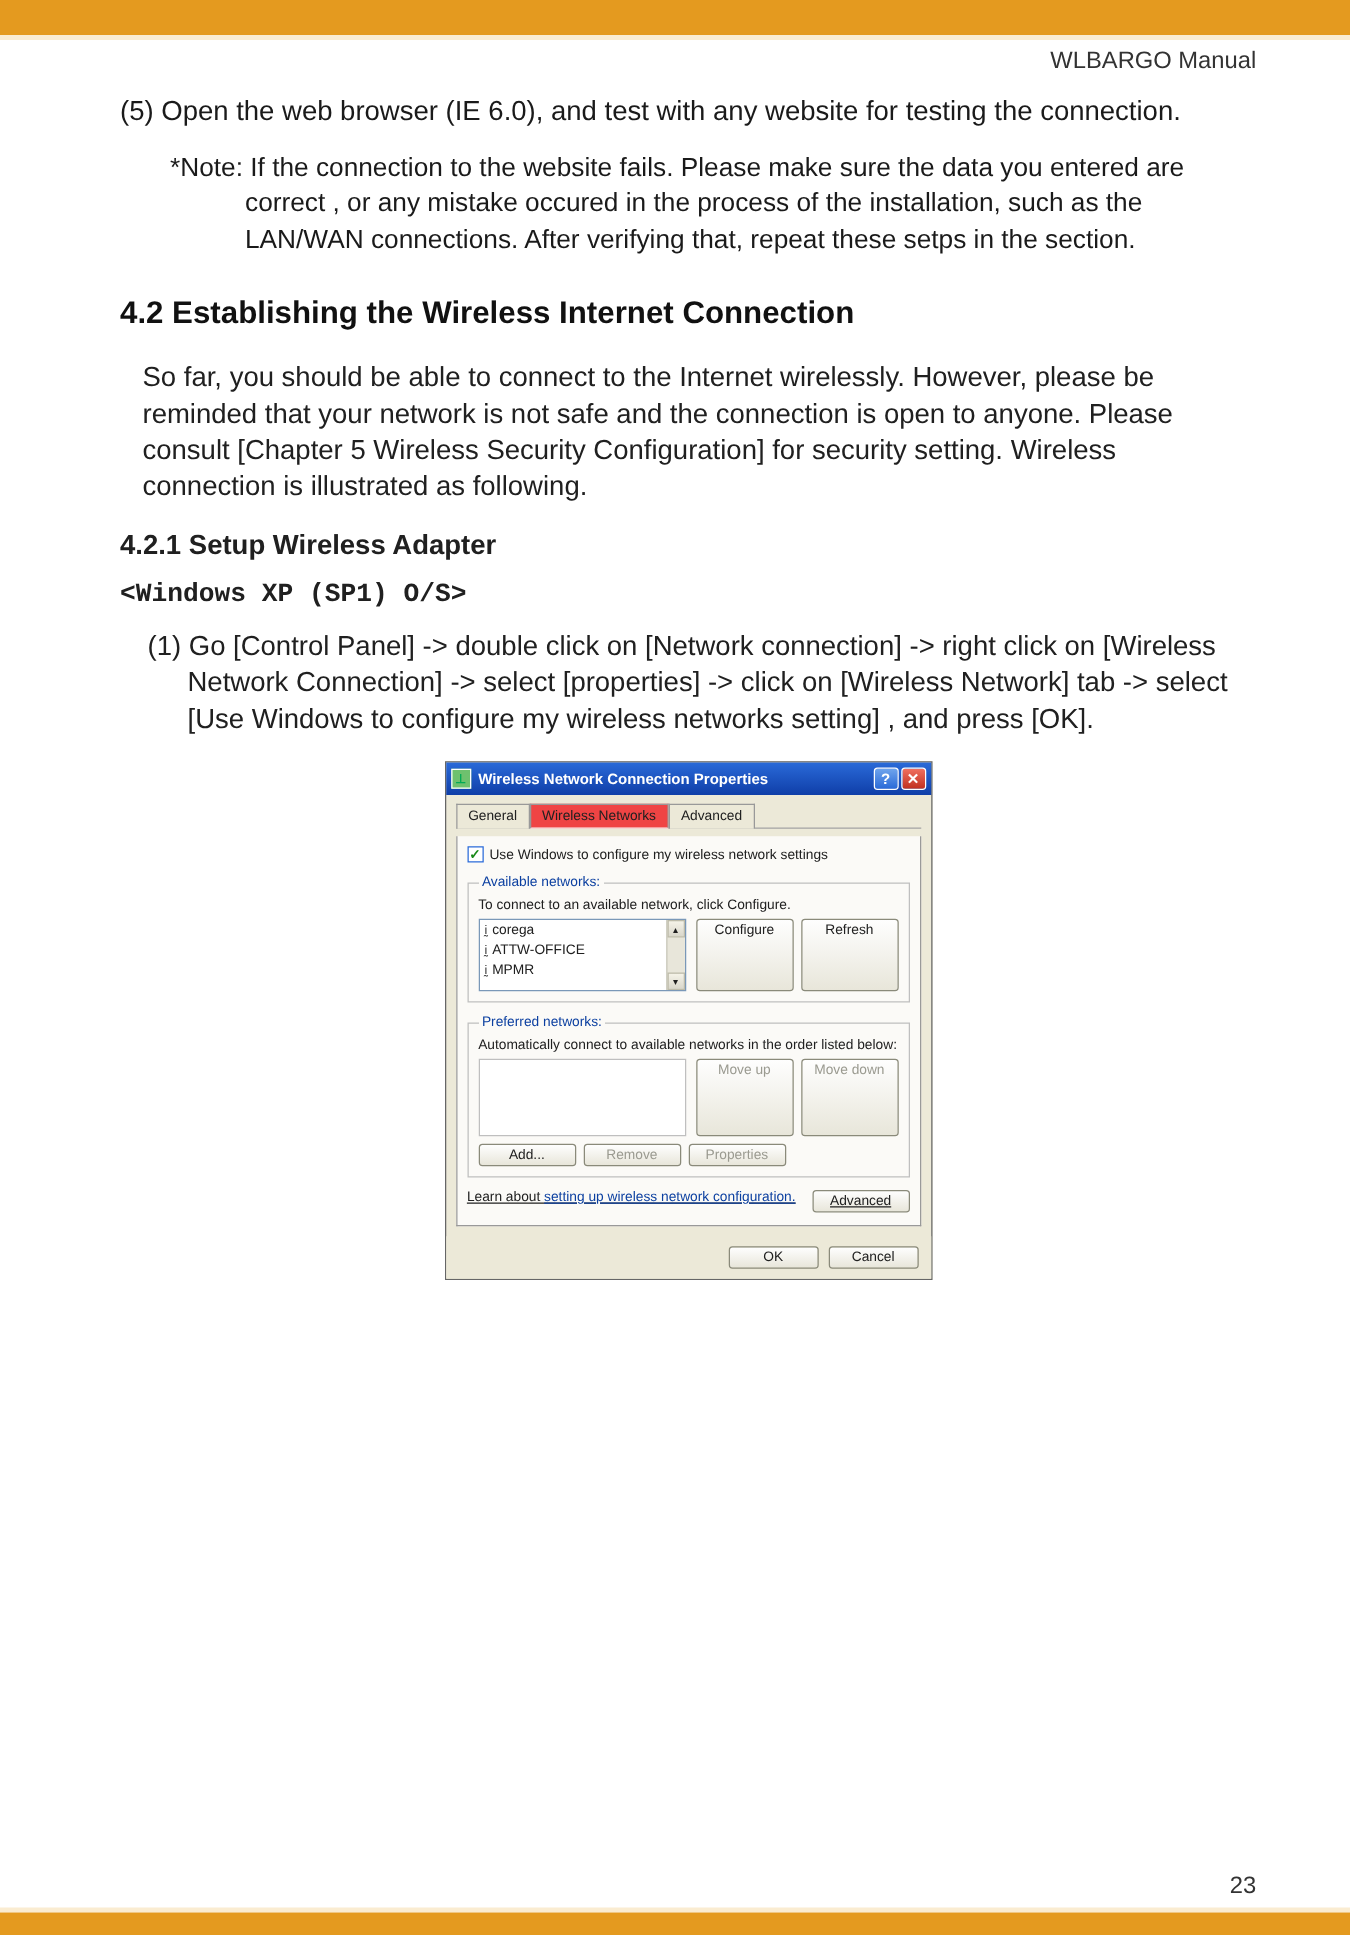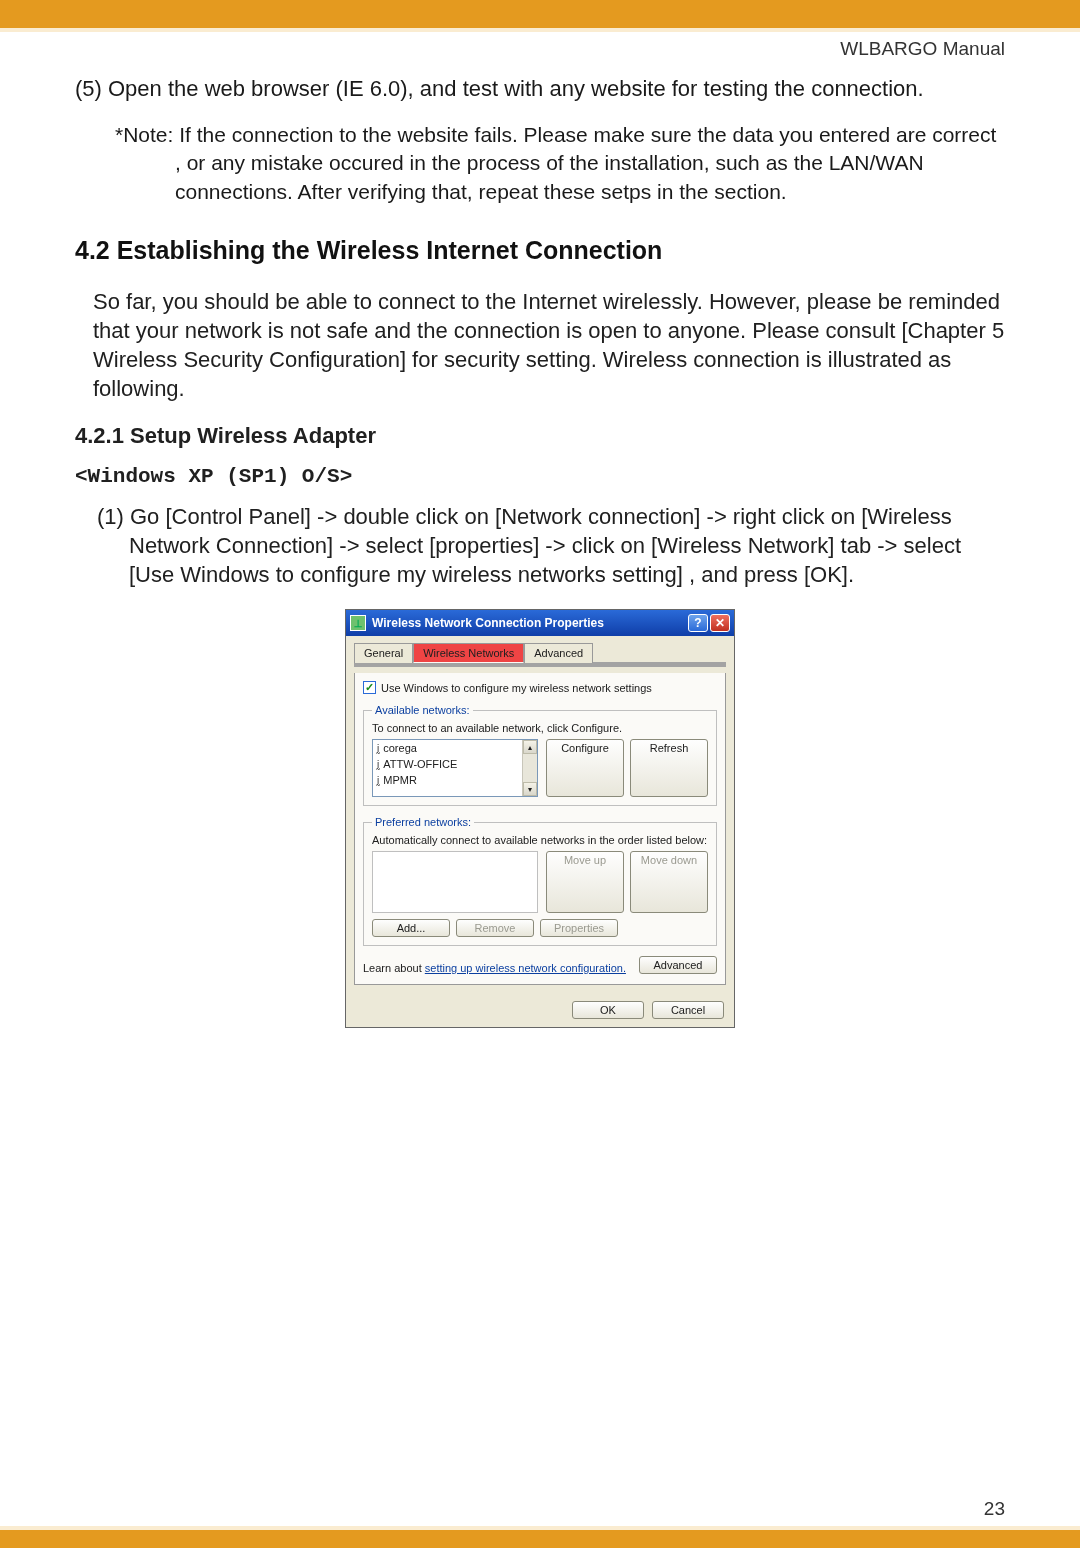--- a/index.html
+++ b/index.html
@@ -6,21 +6,21 @@
   body {
     font-family: "Segoe UI", Tahoma, Geneva, sans-serif;
     background: #fff;
     width: 1080px;
     height: 1548px;
     position: relative;
     color: #202020;
   }
   .top-bar { height: 28px; background: #e49a1f; }
   .inner-line { height: 4px; background: #faecd1; }
-  .page { padding: 0 75px 0 75px; }
+  .page { padding: 0 75px 0 75px; margin-left: 21px; }
   .header-right {
     text-align: right;
     font-size: 19px;
     color: #333;
     margin: 6px 0 14px 0;
   }
   .para {
     font-size: 22px;
     line-height: 1.32;
     margin-bottom: 18px;
@@ -103,21 +103,21 @@
     margin-left: 2px;
     border: 1px solid #fff;
     border-radius: 3px;
     display:flex; align-items:center; justify-content:center;
     font-size: 12px; font-weight: 700;
     cursor: pointer;
   }
   .tb-help { background: linear-gradient(#6fa4ec,#2a6ad8); color:#fff; }
   .tb-close { background: linear-gradient(#f07060,#c03020); color:#fff; }
   .dlg-body { padding: 6px 8px 8px 8px; }
-  .tabs { display:flex; border-bottom: 5px solid #a3a3a3; margin-bottom: 6px; }
+  .tabs { display:flex; border-bottom: 1px solid #a3a3a3; margin-bottom: 6px; }
   .tab {
     font-size: 11px;
     padding: 3px 9px;
     border: 1px solid #999;
     border-bottom: none;
     background: #ece9d8;
     margin-right: 0px;
     position: relative;
     top: 1px;
     cursor:pointer;
@@ -178,21 +178,21 @@
     border-radius: 3px;
     text-align: center;
     cursor: pointer;
   }
   .xp-btn.disabled { color:#9a9a90; cursor:default; }
   .pref-list {
     border:1px solid #bfbfbf; background:#fff; height:62px; flex:1;
   }
   .pref-row { display:flex; gap:8px; }
   .btn-row { display:flex; gap:6px; margin-top:6px; }
-  .learn-row { display:flex; justify-content:space-between; align-items:flex-end; font-size:11px; margin-top:4px; }
+  .learn-row { display:flex; justify-content:space-between; align-items:flex-start; font-size:11px; margin-top:4px;text-decoration:underline; }
   .learn-row a { color:#0b3fa0; text-decoration: underline; }
   .dlg-footer { display:flex; justify-content:flex-end; gap:8px; padding: 8px 10px; background:#ece9d8; }
   .dlg-footer .xp-btn { width: 72px; }
   .page-num {
     position: absolute;
     right: 75px;
     bottom: 28px;
     font-size: 19px;
     color: #333;
   }

